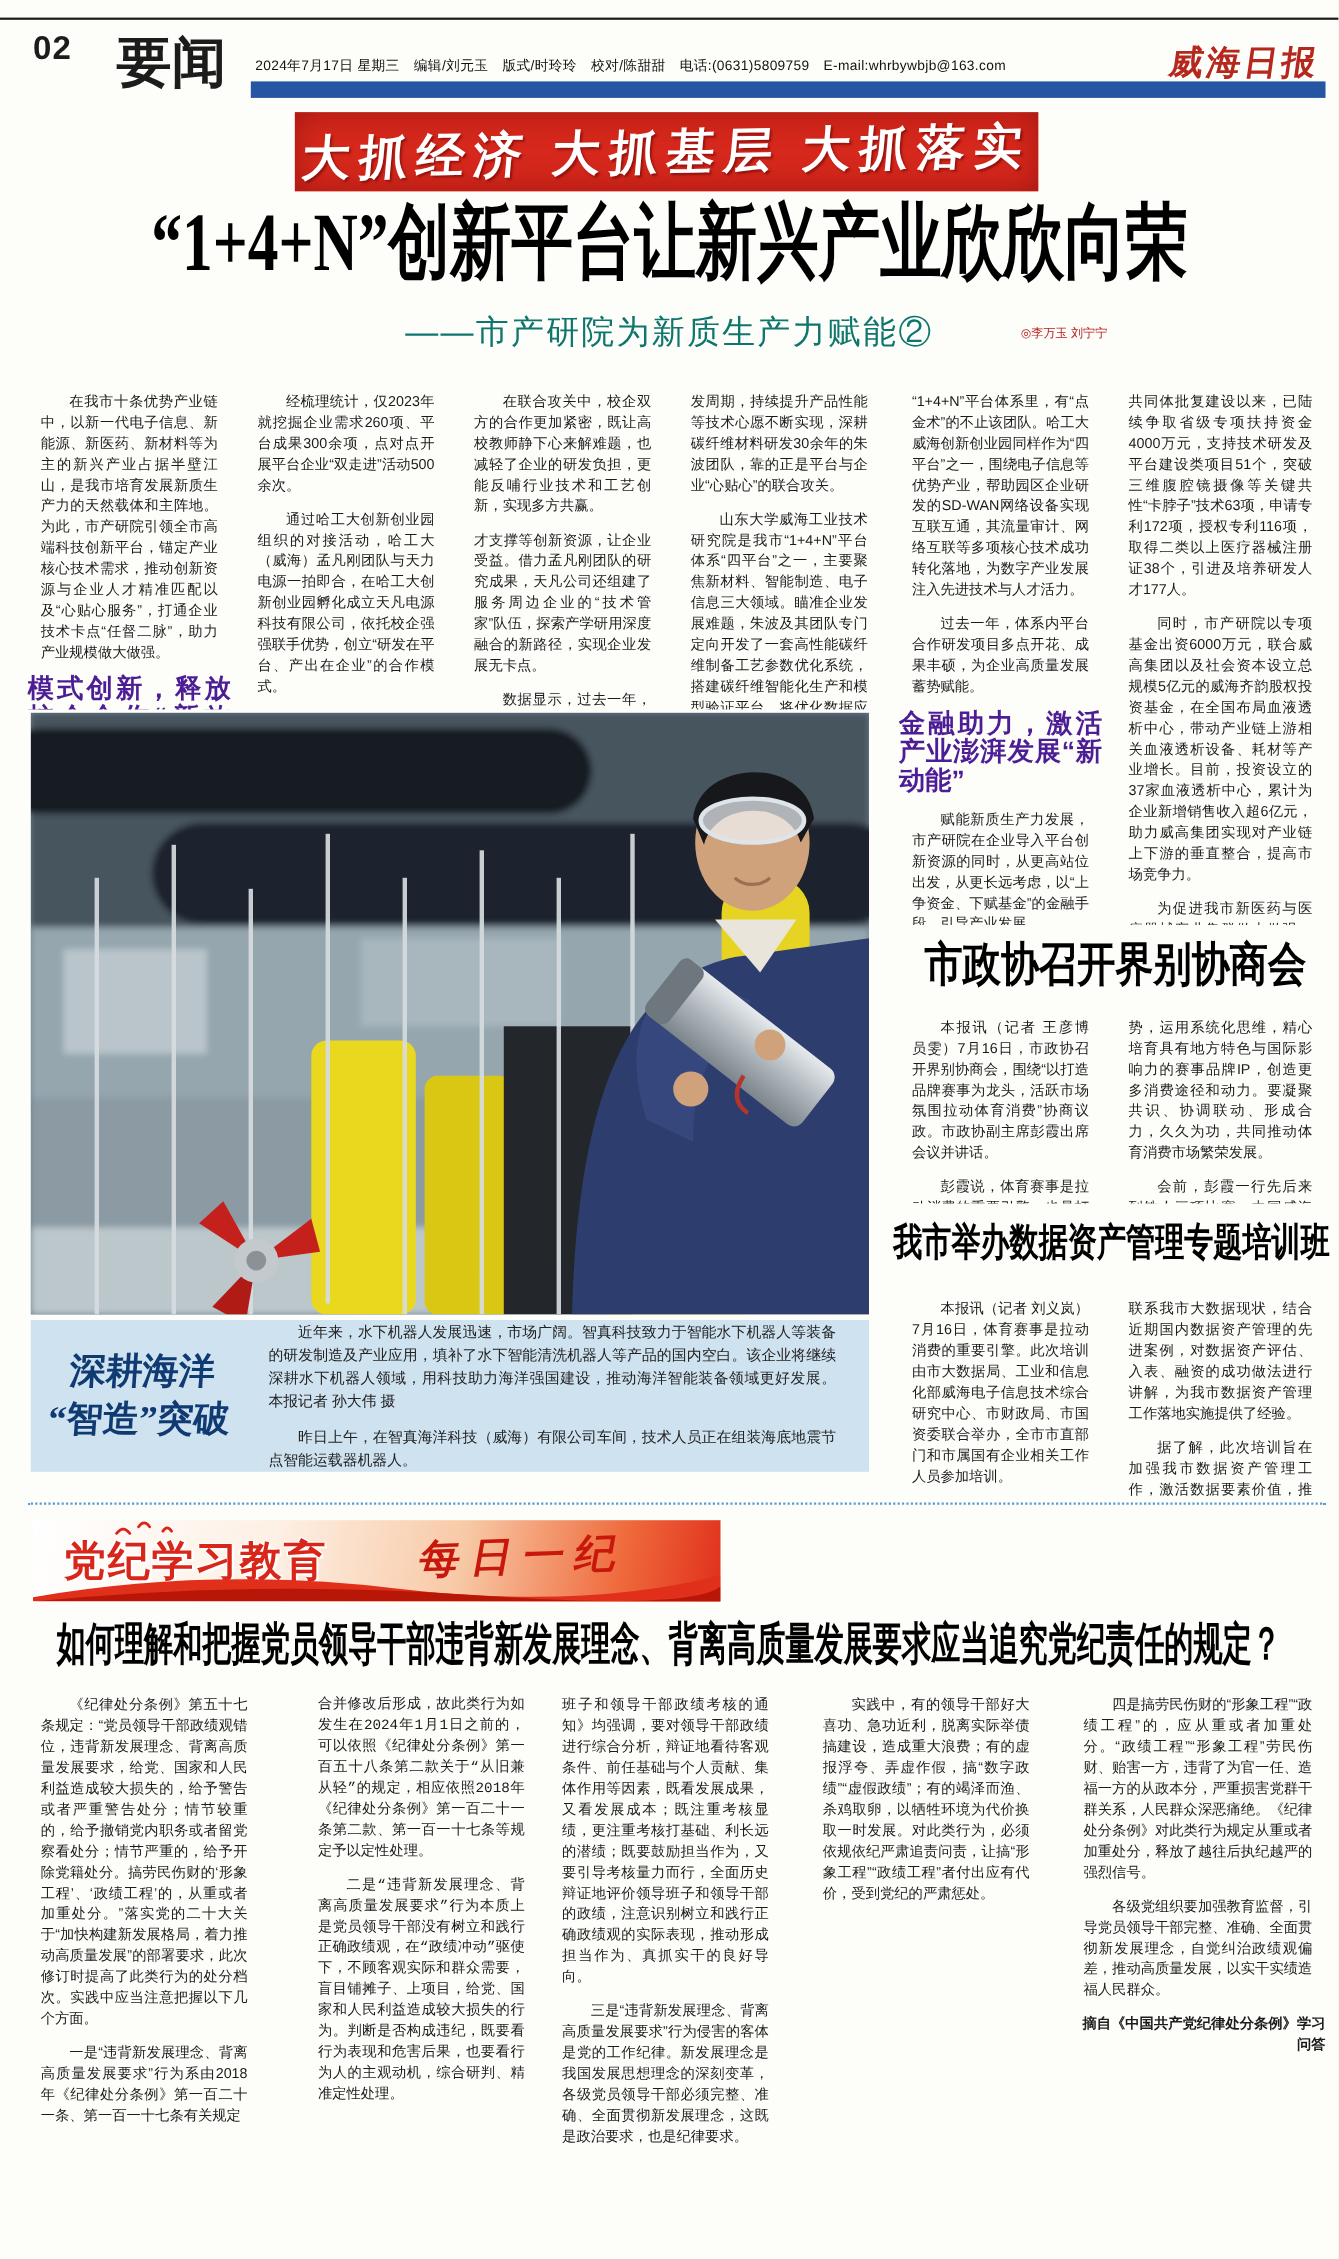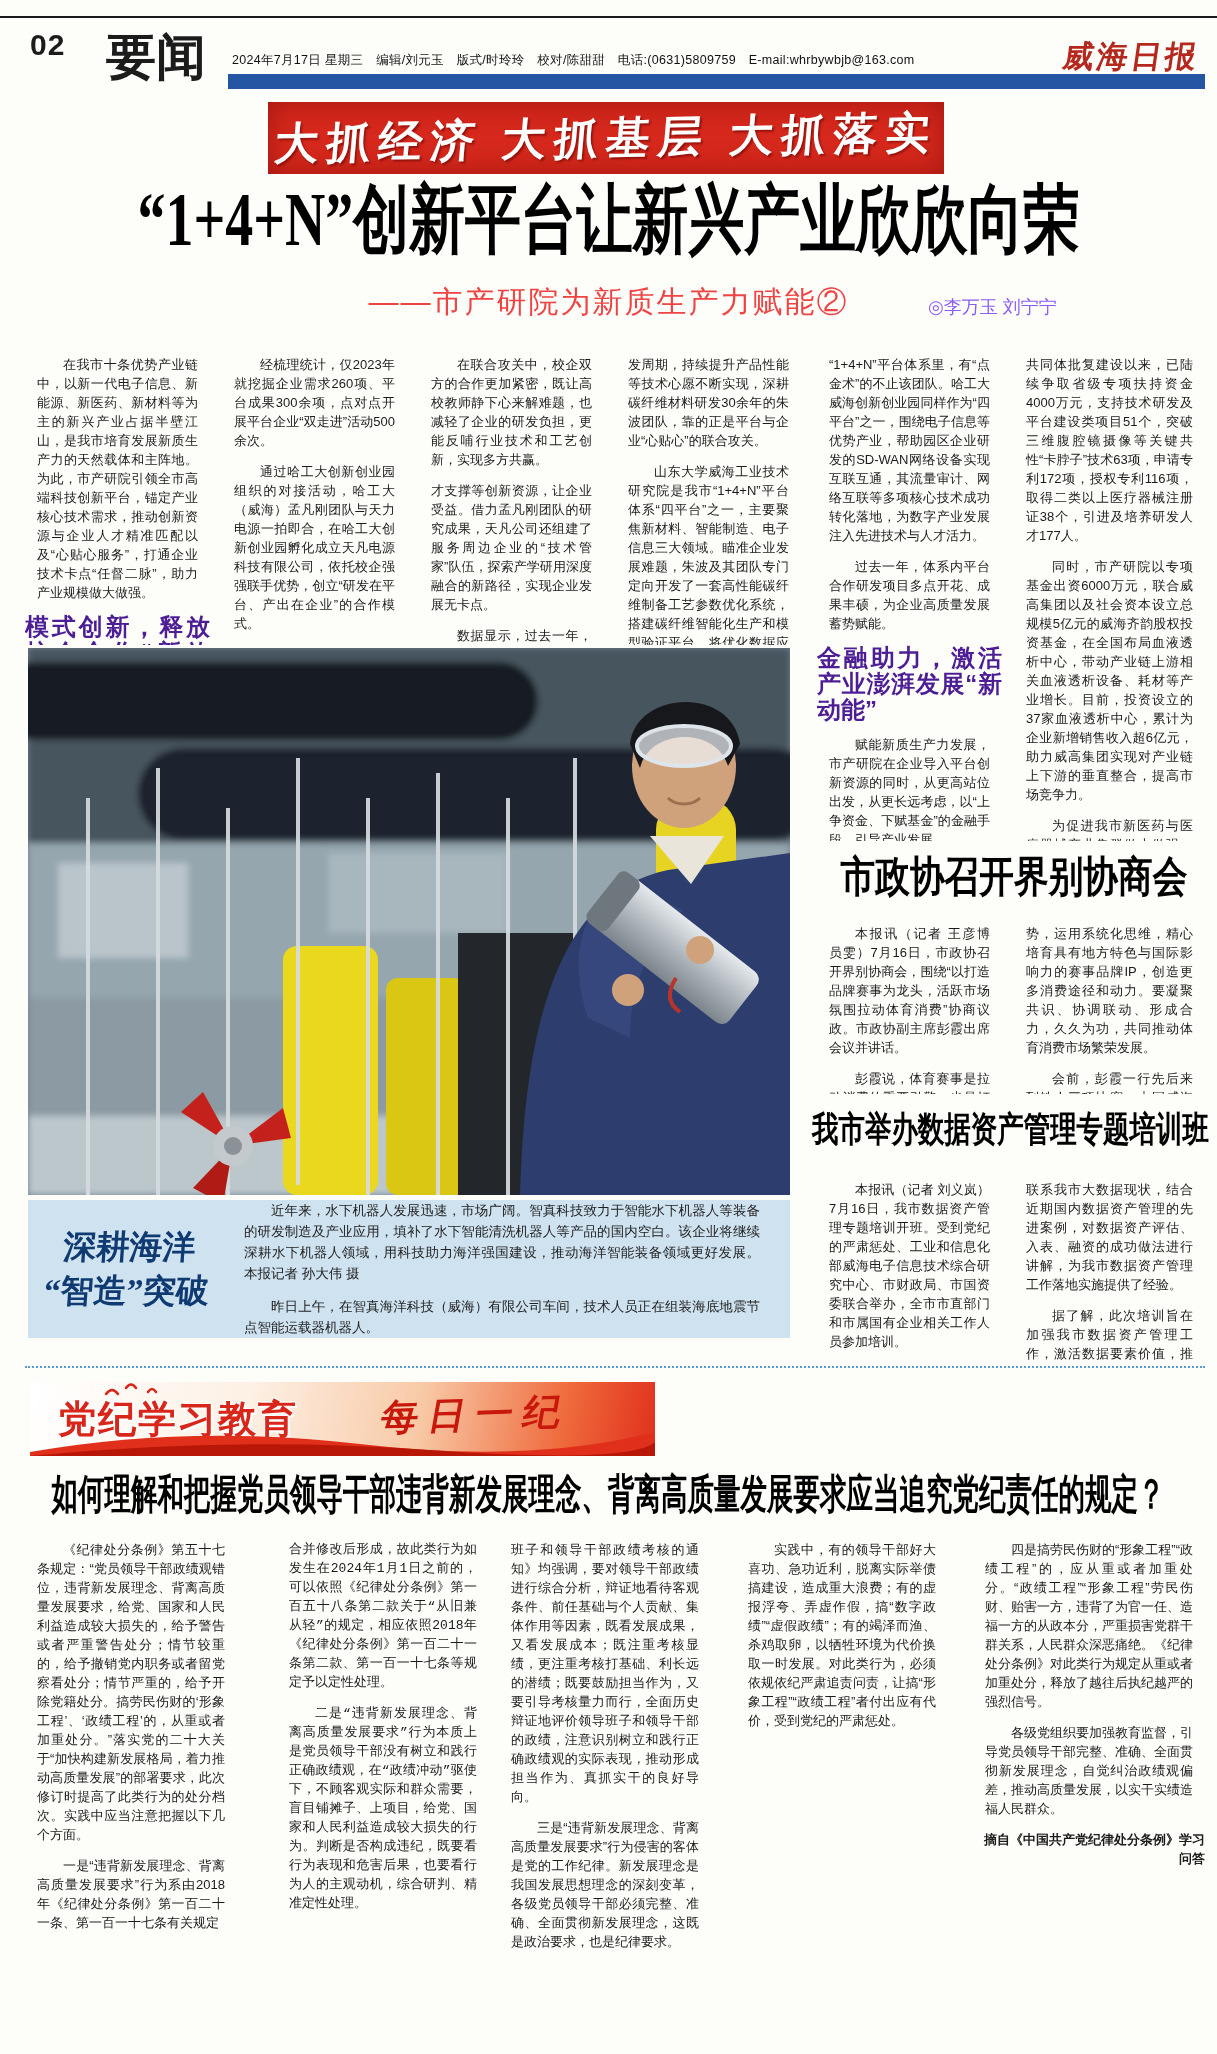--- a/index.html
+++ b/index.html
@@ -22,23 +22,23 @@
           display:flex;align-items:center;justify-content:center;
           box-shadow:inset 0 0 28px rgba(120,10,5,.55);}
   .slogan span{color:#fff;font-size:44px;font-weight:900;letter-spacing:8px;
           font-family:"Liberation Serif","DejaVu Serif",serif;transform:skewX(-6deg) rotate(-1deg);
           text-shadow:2px 2px 2px rgba(90,0,0,.5);white-space:nowrap;}
 
   
   .lead-headline{position:absolute;left:0;top:170px;width:1217px;text-align:center;white-space:nowrap;
           font-family:"Liberation Serif","DejaVu Serif",serif;font-weight:900;font-size:57px;color:#000;
           transform:scale(.98,1.32);transform-origin:center top;letter-spacing:0px;}
-  .lead-sub{position:absolute;left:0;top:282px;width:1217px;text-align:center;font-size:30px;color:#ef4444;
+  .lead-sub{position:absolute;left:0;top:282px;width:1217px;text-align:center;font-size:30px;color:#0f766e;
           font-family:"Liberation Sans",sans-serif;font-weight:500;letter-spacing:2px;}
-  .lead-byline{position:absolute;left:928px;top:295px;font-size:18px;color:#8b5cf6;text-align:center;}
+  .lead-byline{position:absolute;left:928px;top:295px;font-size:11px;color:#b91c1c;text-align:center;}
 
   
   .news-col{position:absolute;overflow:hidden;text-align:justify;}
   .col-p{font-size:13px;line-height:19px;margin:12px;text-indent:2em;color:#1b1b1b;}
   .no-indent{text-indent:0;}
   .col-subhead{font-size:24px;line-height:26px;font-weight:800;margin:10px 0 5px;text-indent:0;
           font-family:"Liberation Sans",sans-serif;color:#4c1d95;}
   .source-line{font-size:13px;line-height:19px;margin:6px 0 0;text-indent:0;text-align:right;font-weight:700;}
 
   
@@ -213,21 +213,21 @@
       <p class="col-p">本报讯（记者 王彦博 员雯）7月16日，市政协召开界别协商会，围绕“以打造品牌赛事为龙头，活跃市场氛围拉动体育消费”协商议政。市政协副主席彭霞出席会议并讲话。</p>
       <p class="col-p">彭霞说，体育赛事是拉动消费的重要引擎，也是打造绿色低碳高质量发展先行区的一个重要载体。要重视品牌赛事对消费市场的拉动作用，紧扣威海“新定位”谋划布局、推进工作，将赛事“流量”转化为消费“能量”和经济“增量”。要坚持市场导向，发挥优</p>
     </div>
   <div class="news-col" style="left:1014px;top:912px;width:191px;height:182px;">
       <p class="col-p no-indent">势，运用系统化思维，精心培育具有地方特色与国际影响力的赛事品牌IP，创造更多消费途径和动力。要凝聚共识、协调联动、形成合力，久久为功，共同推动体育消费市场繁荣发展。</p>
       <p class="col-p">会前，彭霞一行先后来到铁人三项比赛、中国威海HOBIE帆船公开赛专用赛场，深入了解赛事开展情况。会上，5位来自体育等界别的委员分别提出意见和建议，市体育局、市商务局、市文化和旅游局有关负责同志进行了回应。</p>
     </div>
 
   <div class="rail-headline h-peixun">我市举办数据资产管理专题培训班</div>
   <div class="news-col" style="left:817px;top:1168px;width:185px;height:192px;">
-      <p class="col-p">本报讯（记者 刘义岚）7月16日，我市数据资产管理专题培训开班。受到党纪的严肃惩处、工业和信息化部威海电子信息技术综合研究中心、市财政局、市国资委联合举办，全市市直部门和市属国有企业相关工作人员参加培训。</p>
+      <p class="col-p">本报讯（记者 刘义岚）7月16日，体育赛事是拉动消费的重要引擎。此次培训由市大数据局、工业和信息化部威海电子信息技术综合研究中心、市财政局、市国资委联合举办，全市市直部门和市属国有企业相关工作人员参加培训。</p>
       <p class="col-p">本次培训邀请了数据资产领域三位专家开展专题教学。聚焦强化数据资产管理的政策理论和实际操作，助力我市做大做强数字经济，专家们运用在数据资源资产化领域的丰富理论知识和实战经验，紧密</p>
     </div>
   <div class="news-col" style="left:1014px;top:1168px;width:191px;height:192px;">
       <p class="col-p no-indent">联系我市大数据现状，结合近期国内数据资产管理的先进案例，对数据资产评估、入表、融资的成功做法进行讲解，为我市数据资产管理工作落地实施提供了经验。</p>
       <p class="col-p">据了解，此次培训旨在加强我市数据资产管理工作，激活数据要素价值，推动数据资源向资产转化，促进数据要素市场健康发展。市大数据局将持续开展数据要素相关培训，鼓励并协助企业开展数据资产管理和入表实践，丰富企业融资授权手段，推动培育威海数据要素市场发展。</p>
     </div>
 
   <div class="dotted-sep"></div>
 
   <div class="party-banner">

